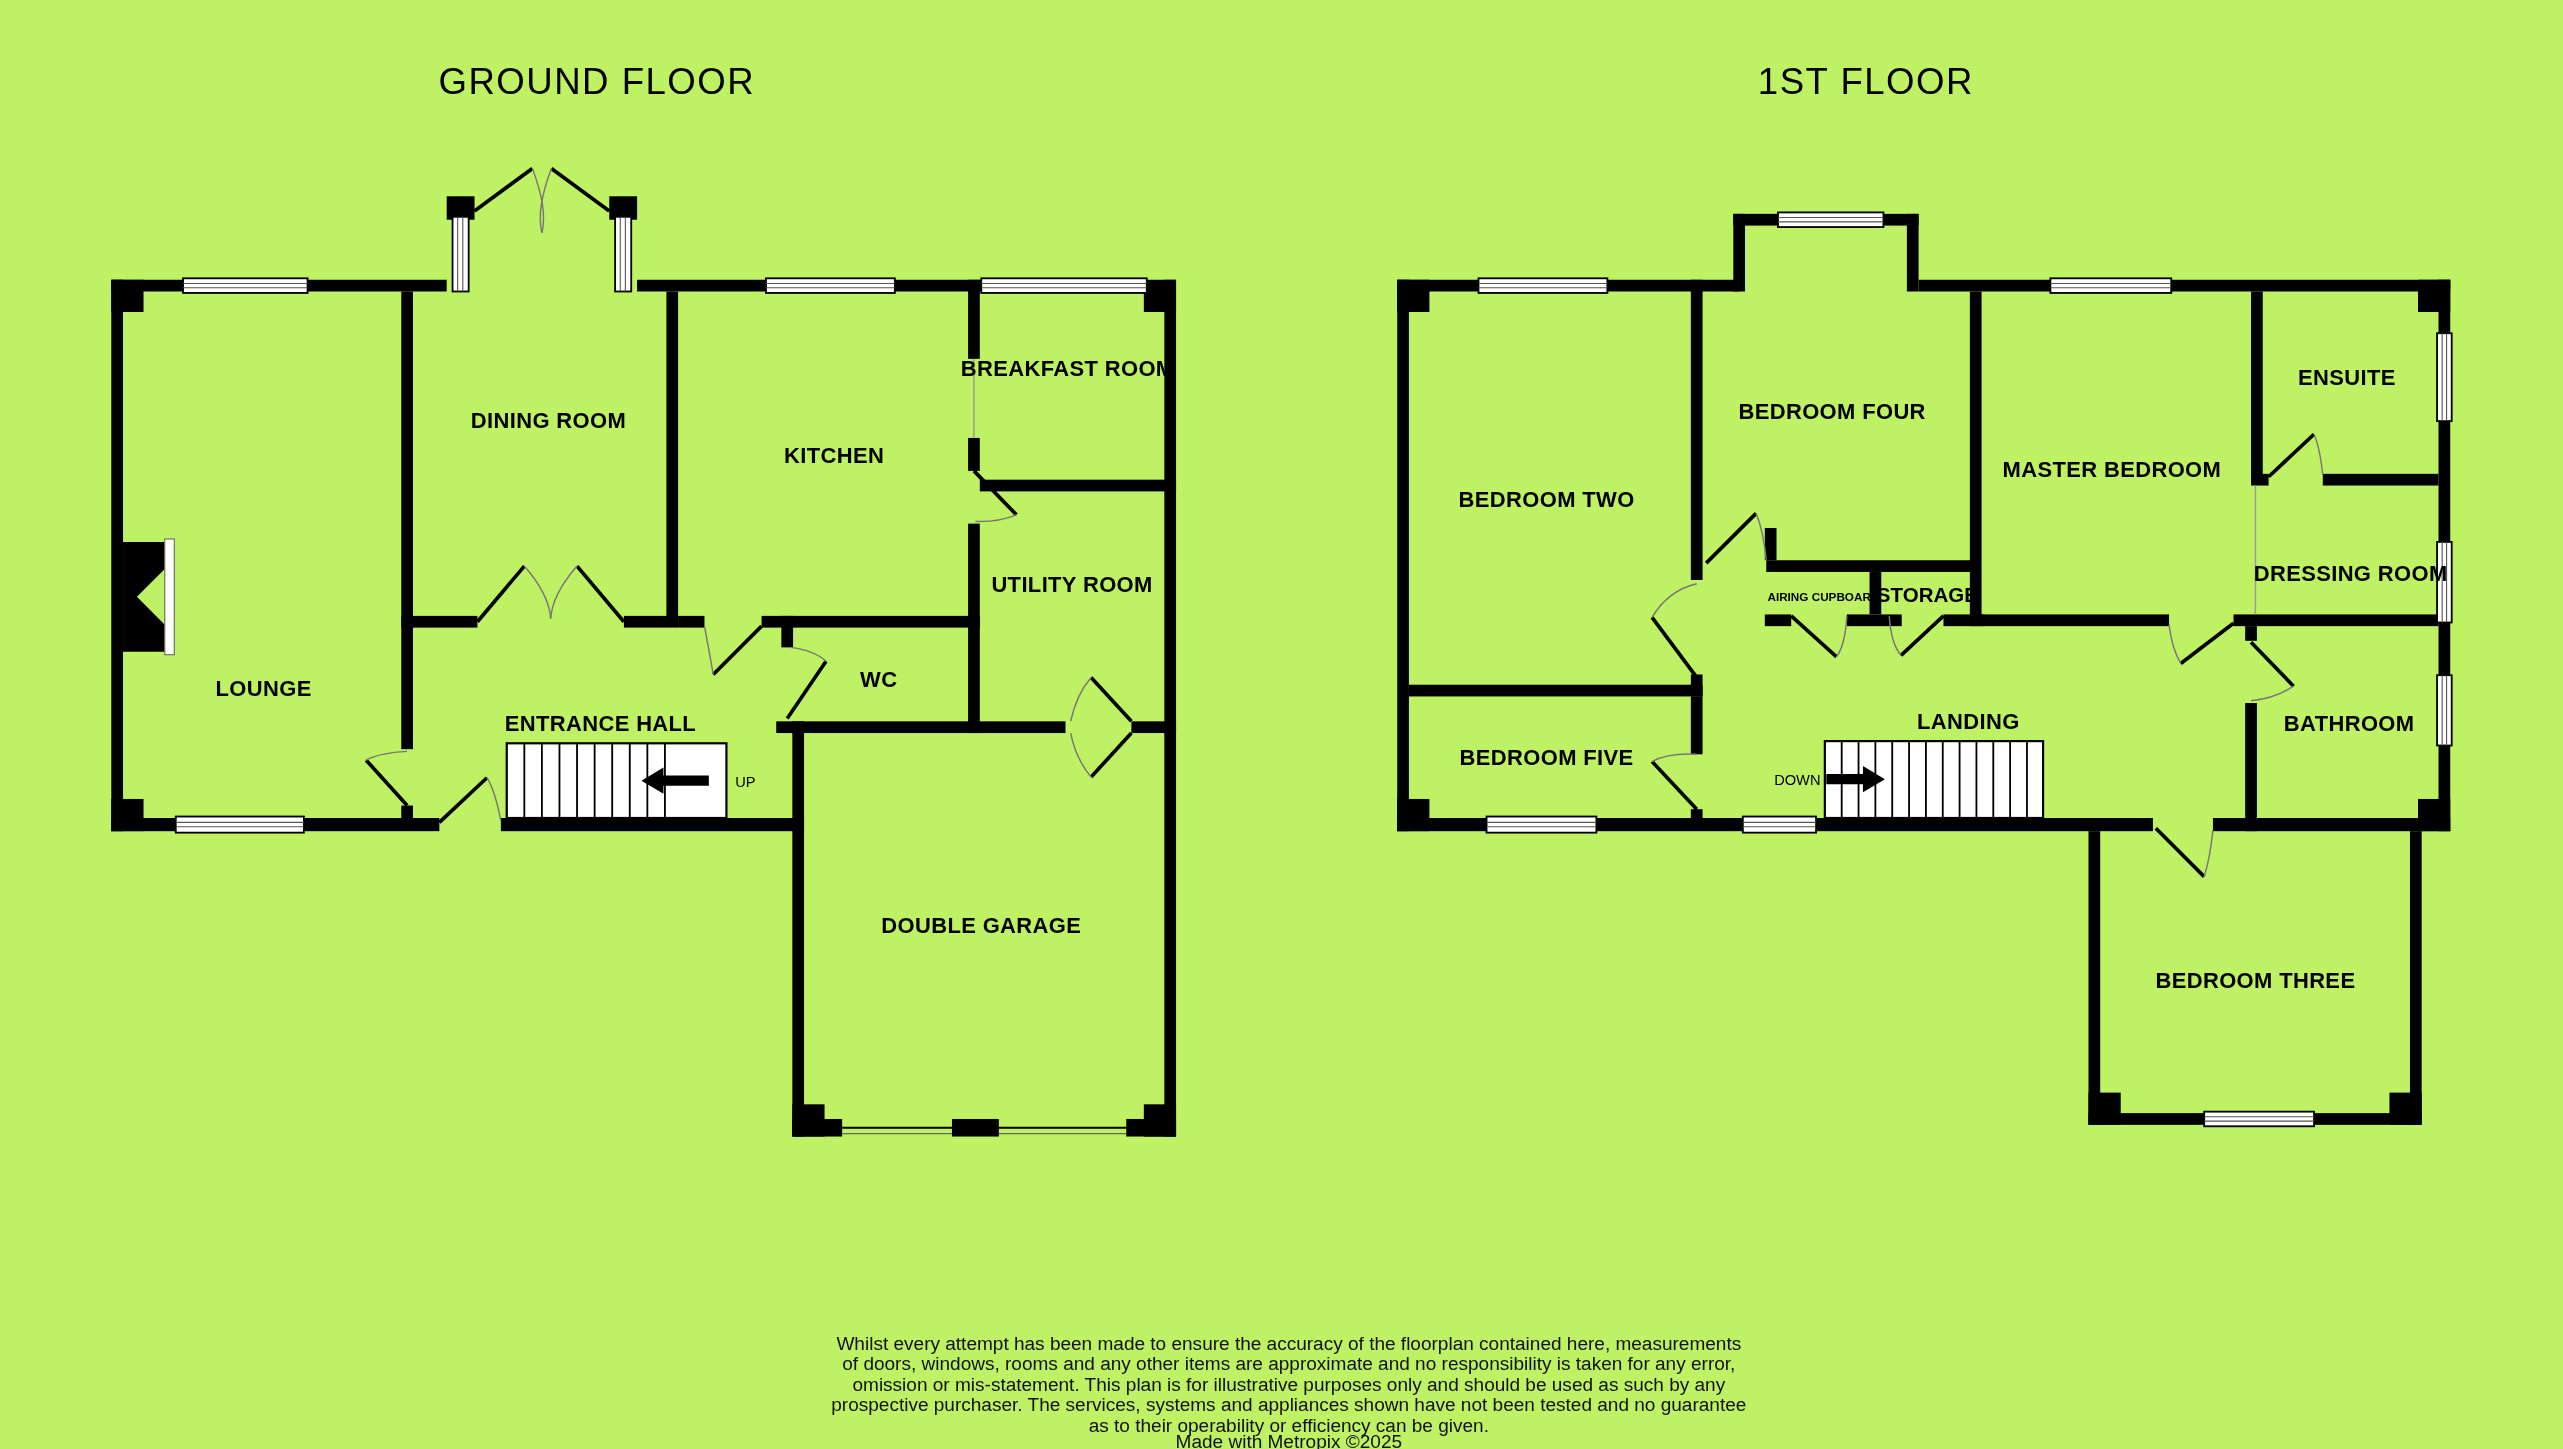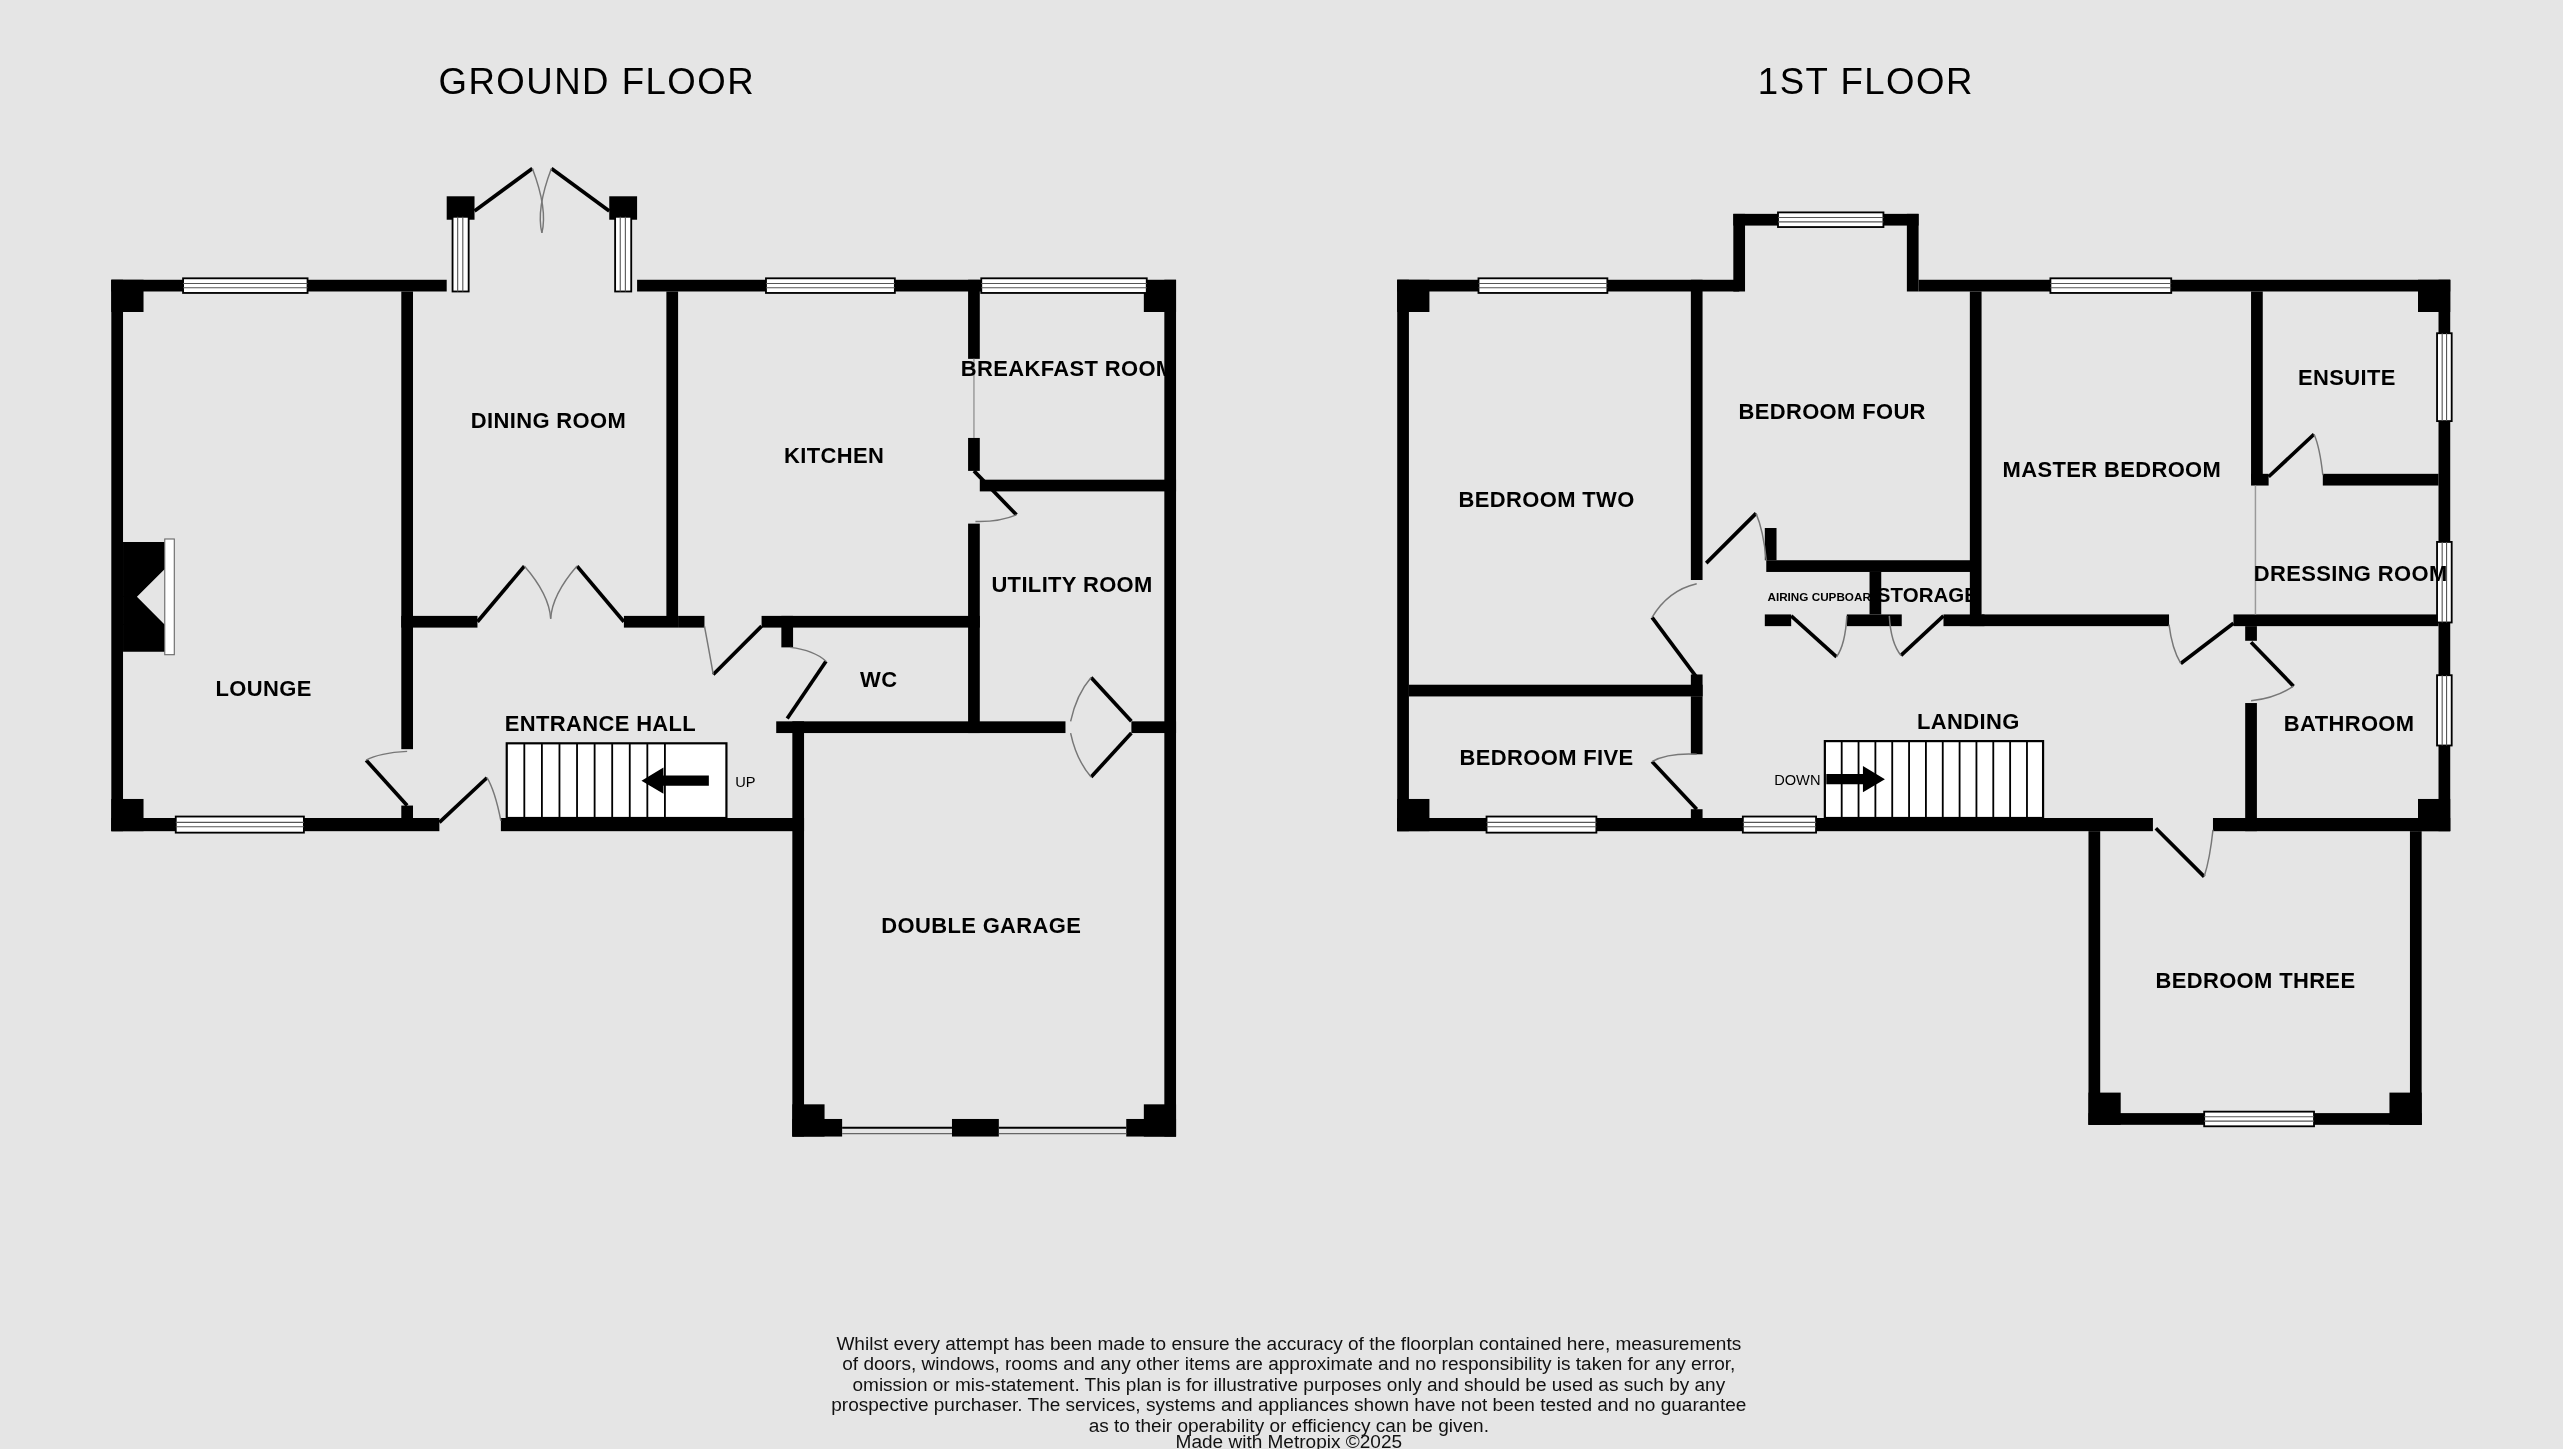--- a/index.html
+++ b/index.html
@@ -1,16 +1,16 @@
 <!DOCTYPE html>
 <html style="font-size:11.7px"><head>
 <meta charset="utf-8">
 <style>
   html,body{margin:0;padding:0;background:#ffffff;}
-  .page{position:relative;width:2563px;height:1450px;background:#e5e5e5;overflow:hidden;}
+  .page{position:relative;width:2563px;height:1450px;background:#bef264;overflow:hidden;}
   svg{display:block;}
   text{font-family:"Liberation Sans",sans-serif;fill:#000;}
   .title{font-size:50px;font-weight:400;letter-spacing:2px;text-anchor:middle;}
   .lbl{font-size:30px;font-weight:700;letter-spacing:.5px;text-anchor:middle;}
   .lbl-md{font-size:28px;font-weight:700;text-anchor:middle;}
   .lbl-sm{font-size:16px;font-weight:700;text-anchor:middle;}
   .dir{font-size:20px;font-weight:400;}
   .disc{font-size:26px;font-weight:400;text-anchor:middle;fill:#111;}
   .wall{fill:#000;}
   .leaf{stroke:#000;stroke-width:5;fill:none;}

